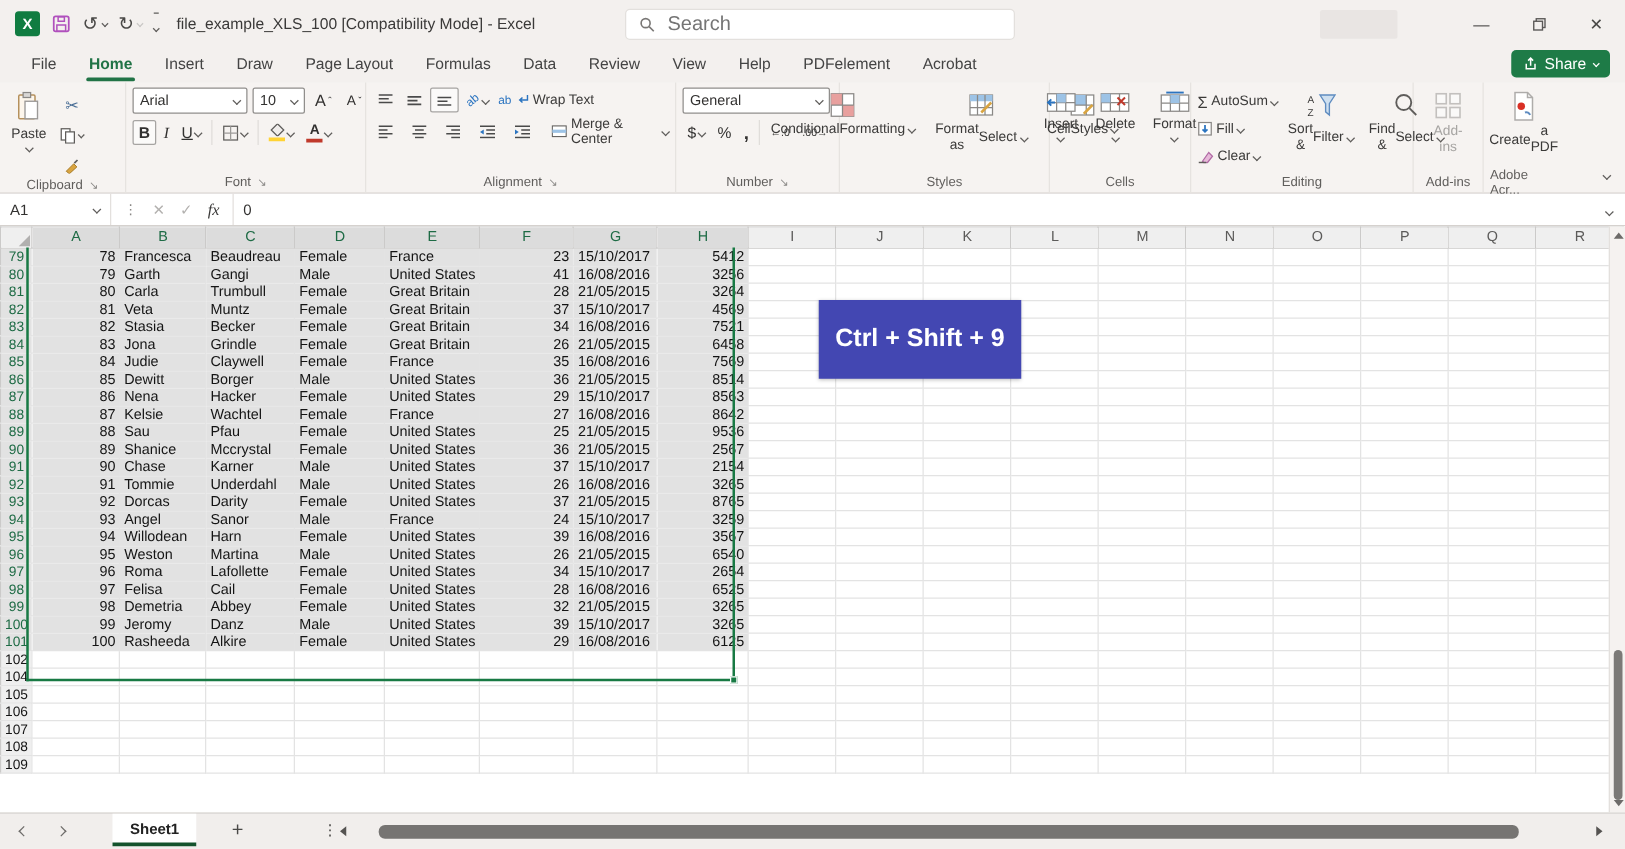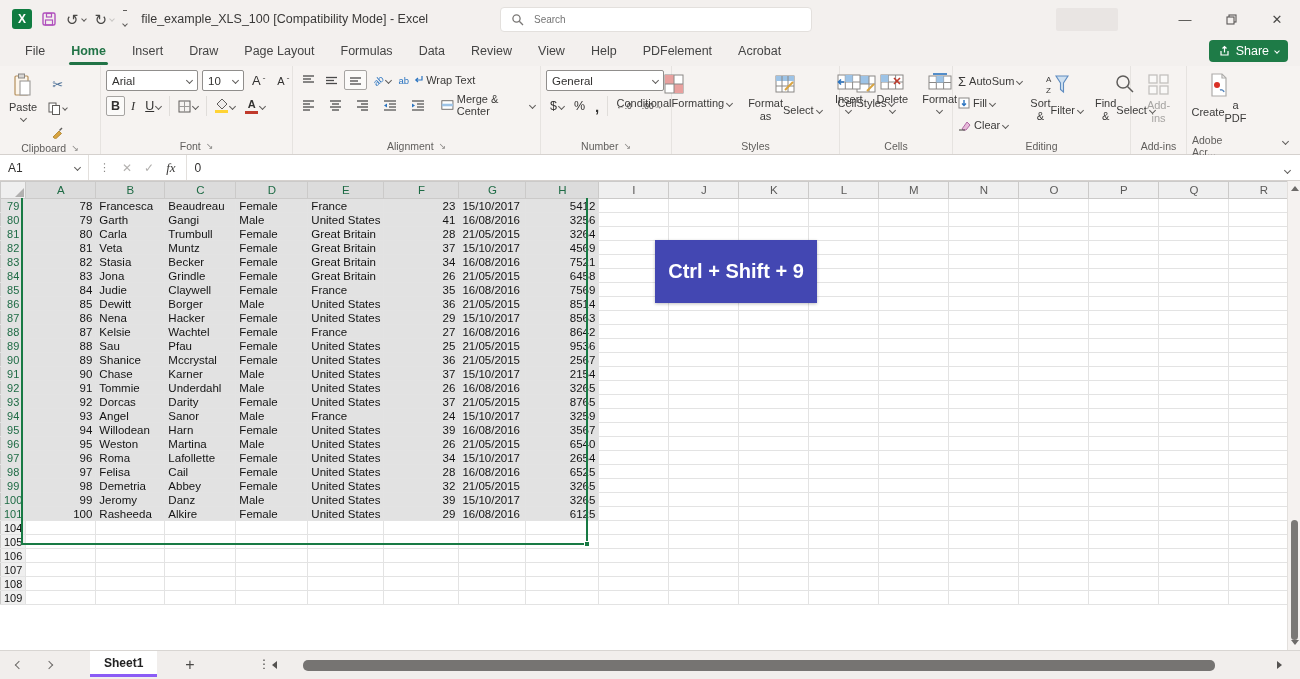--- a/index.html
+++ b/index.html
@@ -15,21 +15,21 @@
   
   .titlebar{height:38px;display:flex;align-items:center;padding:0 6px;position:relative;}
   .qat{display:flex;align-items:center;gap:9px;margin-left:6px;}
   .xl-icon{width:20px;height:20px;background:#107c41;border-radius:3px;color:#fff;
     font-weight:bold;font-size:12px;display:flex;align-items:center;justify-content:center;}
   .qbtn{display:flex;align-items:center;gap:3px;color:#4a4947;font-size:15px;line-height:1;}
   .title-text{margin-left:14px;font-size:12.5px;color:#39383 7;color:#3a3938;white-space:nowrap;}
   .searchbox{position:absolute;left:500px;top:7px;width:312px;height:25px;background:#fff;
     border:1px solid #e3e0dd;border-radius:4px;display:flex;align-items:center;
     padding:0 10px;gap:8px;}
-  .searchbox input{border:none;outline:none;font-size:10px;color:#605e5c;width:230px;
+  .searchbox input{border:none;outline:none;font-size:16px;color:#605e5c;width:230px;
     font-family:"Liberation Sans",sans-serif;background:transparent;}
   .account-box{position:absolute;right:182px;top:8px;width:62px;height:23px;background:#e9e5e3;border-radius:2px;}
   .win-controls{position:absolute;right:0;top:0;height:38px;display:flex;}
   .win-btn{width:46px;height:38px;display:flex;align-items:center;justify-content:center;color:#4a4947;font-size:13px;}
 
   
   .tabrow{height:28px;display:flex;align-items:flex-end;padding-left:12px;position:relative;}
   .tab{padding:5px 13px 8px;font-size:12.5px;color:#444;cursor:default;position:relative;}
   .tab.active{color:#217346;font-weight:700;}
   .tab.active::after{content:"";position:absolute;left:11px;right:11px;bottom:1px;height:3px;
@@ -94,21 +94,21 @@
     box-shadow:0 1px 3px rgba(0,0,0,.25);}
   .vscroll{position:absolute;right:0;top:0;bottom:0;width:13px;background:#f5f2f0;border-left:1px solid #e3e0dd;}
   .vthumb{position:absolute;left:3px;width:7px;top:339px;height:120px;background:#7b7977;border-radius:4px;}
   .tri{width:0;height:0;position:absolute;left:2.5px;}
   .tri-up{border-left:4px solid transparent;border-right:4px solid transparent;border-bottom:5px solid #6d6b69;top:5px;}
   .tri-down{border-left:4px solid transparent;border-right:4px solid transparent;border-top:5px solid #6d6b69;bottom:5px;}
 
   
   .bottombar{height:29px;background:#f1eeec;border-top:1px solid #d8d5d2;position:relative;}
   .bchev{position:absolute;top:11px;width:6px;height:6px;border-right:1.6px solid #6d6b69;border-bottom:1.6px solid #6d6b69;}
-  .sheet-tab{position:absolute;left:90px;top:0;height:26px;background:#fff;border-bottom:3px solid #8b5cf6;
+  .sheet-tab{position:absolute;left:90px;top:0;height:26px;background:#fff;border-bottom:3px solid #14532d;
     padding:0 14px;display:flex;align-items:center;font-size:12px;font-weight:600;color:#222;}
   .plus-btn{position:absolute;left:180px;top:4px;width:20px;height:20px;display:flex;align-items:center;
     justify-content:center;font-size:16px;color:#4a4947;}
   .bkebab{position:absolute;left:258px;top:6px;color:#4a4947;font-size:12px;}
   .htri-left{position:absolute;left:272px;top:10px;width:0;height:0;border-top:4px solid transparent;
     border-bottom:4px solid transparent;border-right:5px solid #555351;}
   .htri-right{position:absolute;left:1277px;top:10px;width:0;height:0;border-top:4px solid transparent;
     border-bottom:4px solid transparent;border-left:5px solid #555351;}
   .hthumb{position:absolute;left:303px;top:9px;width:912px;height:11px;background:#767472;border-radius:5px;}
 </style>
@@ -1168,20 +1168,41 @@
           <td class=""></td>
           <td class=""></td>
           <td class=""></td>
           <td class=""></td>
           <td class=""></td>
           <td class=""></td>
           <td class=""></td>
           <td class=""></td>
         </tr>
         <tr>
+          <td class="rh">102</td>
+          <td class=""></td>
+          <td class=""></td>
+          <td class=""></td>
+          <td class=""></td>
+          <td class=""></td>
+          <td class=""></td>
+          <td class=""></td>
+          <td class=""></td>
+          <td class=""></td>
+          <td class=""></td>
+          <td class=""></td>
+          <td class=""></td>
+          <td class=""></td>
+          <td class=""></td>
+          <td class=""></td>
+          <td class=""></td>
+          <td class=""></td>
+          <td class=""></td>
+        </tr>
+        <tr>
           <td class="rh">104</td>
           <td class=""></td>
           <td class=""></td>
           <td class=""></td>
           <td class=""></td>
           <td class=""></td>
           <td class=""></td>
           <td class=""></td>
           <td class=""></td>
           <td class=""></td>

